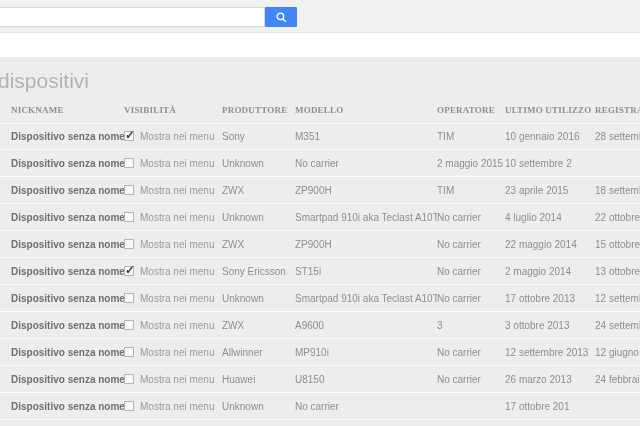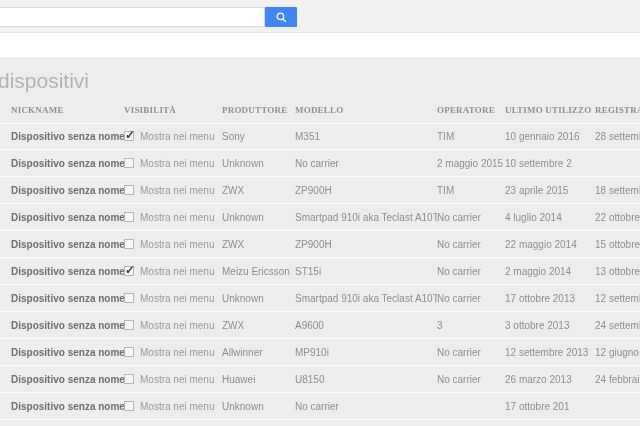--- a/index.html
+++ b/index.html
@@ -135,21 +135,21 @@
     <div class="cell">22 maggio 2014</div>
     <div class="cell">15 ottobre 201</div>
   </div>
 
   <div class="grid row">
     <div class="cell nickname">Dispositivo senza nome</div>
     <div class="cell vis-wrap">
       <span class="checkbox checked"></span>
       <span class="vis-label">Mostra nei menu</span>
     </div>
-    <div class="cell">Meizu Ericsson</div>
+    <div class="cell">Sony Ericsson</div>
     <div class="cell">ST15i</div>
     <div class="cell">No carrier</div>
     <div class="cell">2 maggio 2014</div>
     <div class="cell">13 ottobre 201</div>
   </div>
 
   <div class="grid row">
     <div class="cell nickname">Dispositivo senza nome</div>
     <div class="cell vis-wrap">
       <span class="checkbox"></span>

